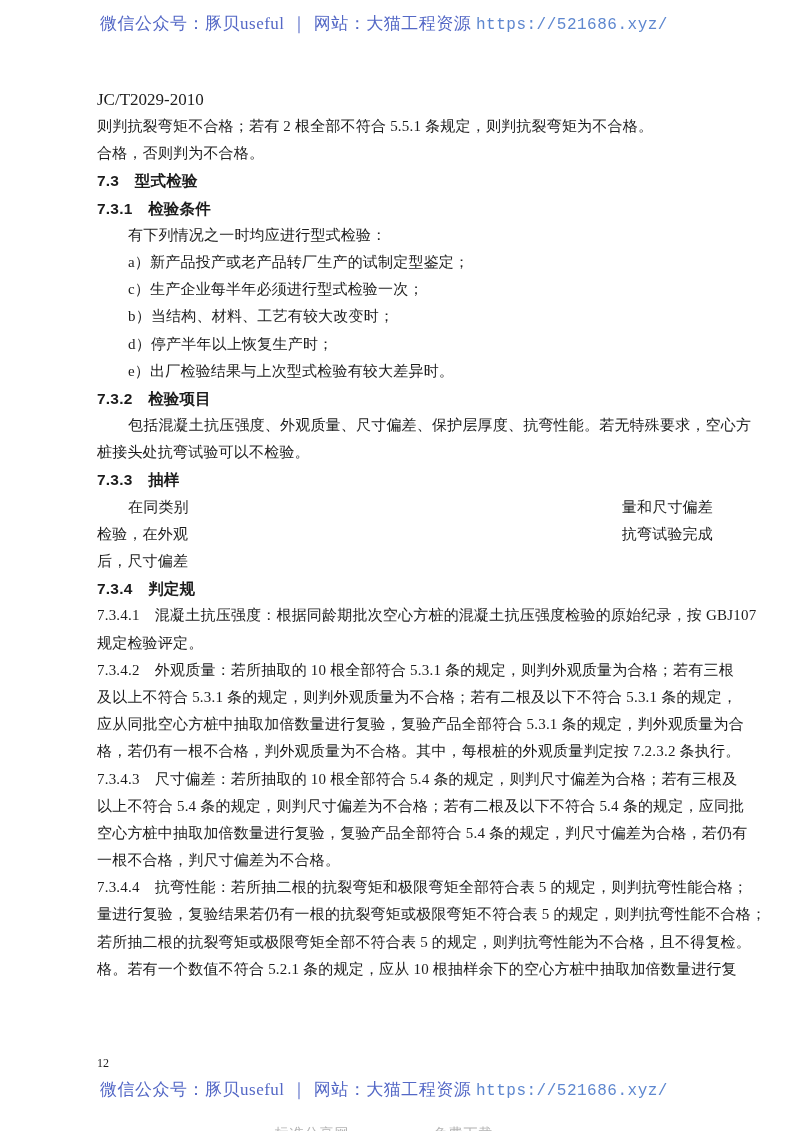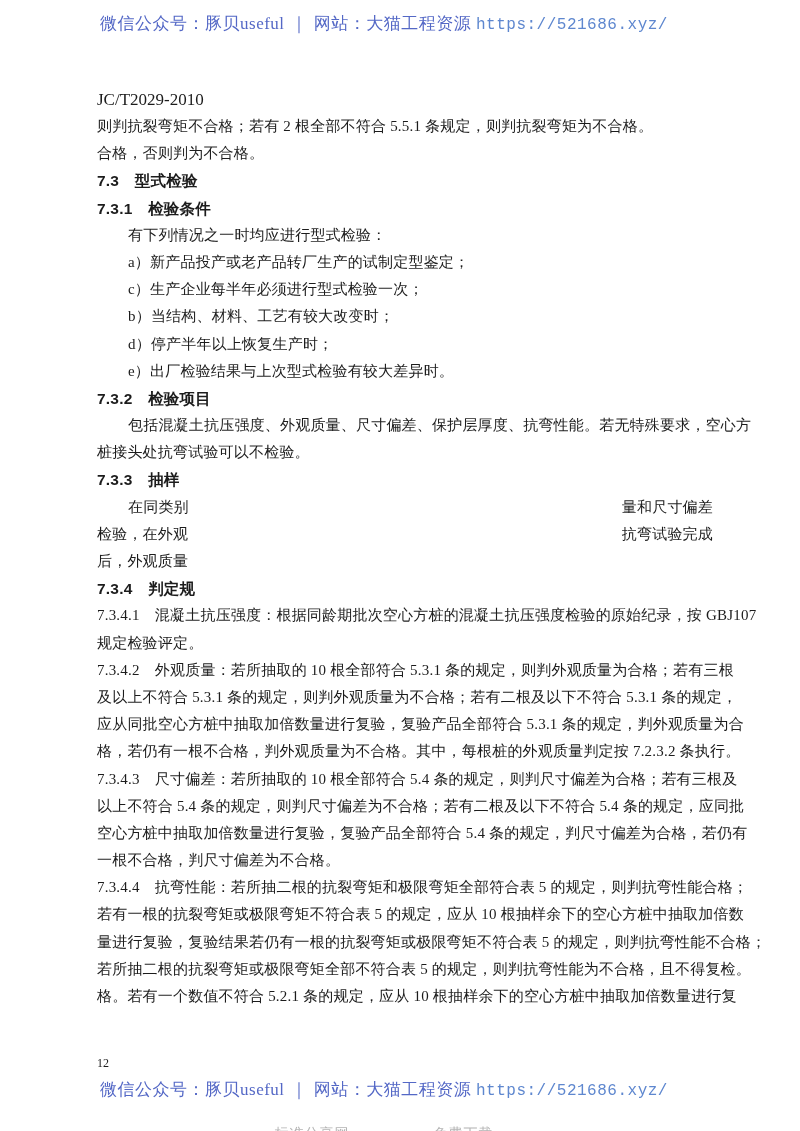--- a/index.html
+++ b/index.html
@@ -94,34 +94,33 @@
       <div class="line body">桩接头处抗弯试验可以不检验。</div>
       <div class="line heading">7.3.3　抽样</div>
       <div class="line split indent">
         <span>在同类别</span>
         <span>量和尺寸偏差</span>
       </div>
       <div class="line split">
         <span>检验，在外观</span>
         <span>抗弯试验完成</span>
       </div>
-      <div class="line body">后，外观质量</div>
+      <div class="line body">后，尺寸偏差</div>
       <div class="line heading">7.3.4　判定规</div>
       <div class="line body">7.3.4.1　混凝土抗压强度：根据同龄期批次空心方桩的混凝土抗压强度检验的原始纪录，按 GBJ107</div>
       <div class="line body">规定检验评定。</div>
       <div class="line body">7.3.4.2　外观质量：若所抽取的 10 根全部符合 5.3.1 条的规定，则判外观质量为合格；若有三根</div>
       <div class="line body">及以上不符合 5.3.1 条的规定，则判外观质量为不合格；若有二根及以下不符合 5.3.1 条的规定，</div>
       <div class="line body">应从同批空心方桩中抽取加倍数量进行复验，复验产品全部符合 5.3.1 条的规定，判外观质量为合</div>
       <div class="line body">格，若仍有一根不合格，判外观质量为不合格。其中，每根桩的外观质量判定按 7.2.3.2 条执行。</div>
       <div class="line body">7.3.4.3　尺寸偏差：若所抽取的 10 根全部符合 5.4 条的规定，则判尺寸偏差为合格；若有三根及</div>
       <div class="line body">以上不符合 5.4 条的规定，则判尺寸偏差为不合格；若有二根及以下不符合 5.4 条的规定，应同批</div>
       <div class="line body">空心方桩中抽取加倍数量进行复验，复验产品全部符合 5.4 条的规定，判尺寸偏差为合格，若仍有</div>
       <div class="line body">一根不合格，判尺寸偏差为不合格。</div>
       <div class="line body">7.3.4.4　抗弯性能：若所抽二根的抗裂弯矩和极限弯矩全部符合表 5 的规定，则判抗弯性能合格；</div>
-      <div class="line body">若有一根的抗裂弯矩或极限弯矩不符合表 5 的规定，应从 10 根抽样余下的空心方桩中抽取加倍数</div>
       <div class="line body">量进行复验，复验结果若仍有一根的抗裂弯矩或极限弯矩不符合表 5 的规定，则判抗弯性能不合格；</div>
       <div class="line body">若所抽二根的抗裂弯矩或极限弯矩全部不符合表 5 的规定，则判抗弯性能为不合格，且不得复检。</div>
       <div class="line body">格。若有一个数值不符合 5.2.1 条的规定，应从 10 根抽样余下的空心方桩中抽取加倍数量进行复</div>
     </div>
 
   <div class="page-number">12</div>
 
   <div class="banner banner-bottom">
     <span class="zh">微信公众号：豚贝useful</span><span class="sep">｜</span><span class="zh">网站：大猫工程资源</span>
     <span class="url">https://521686.xyz/</span>

